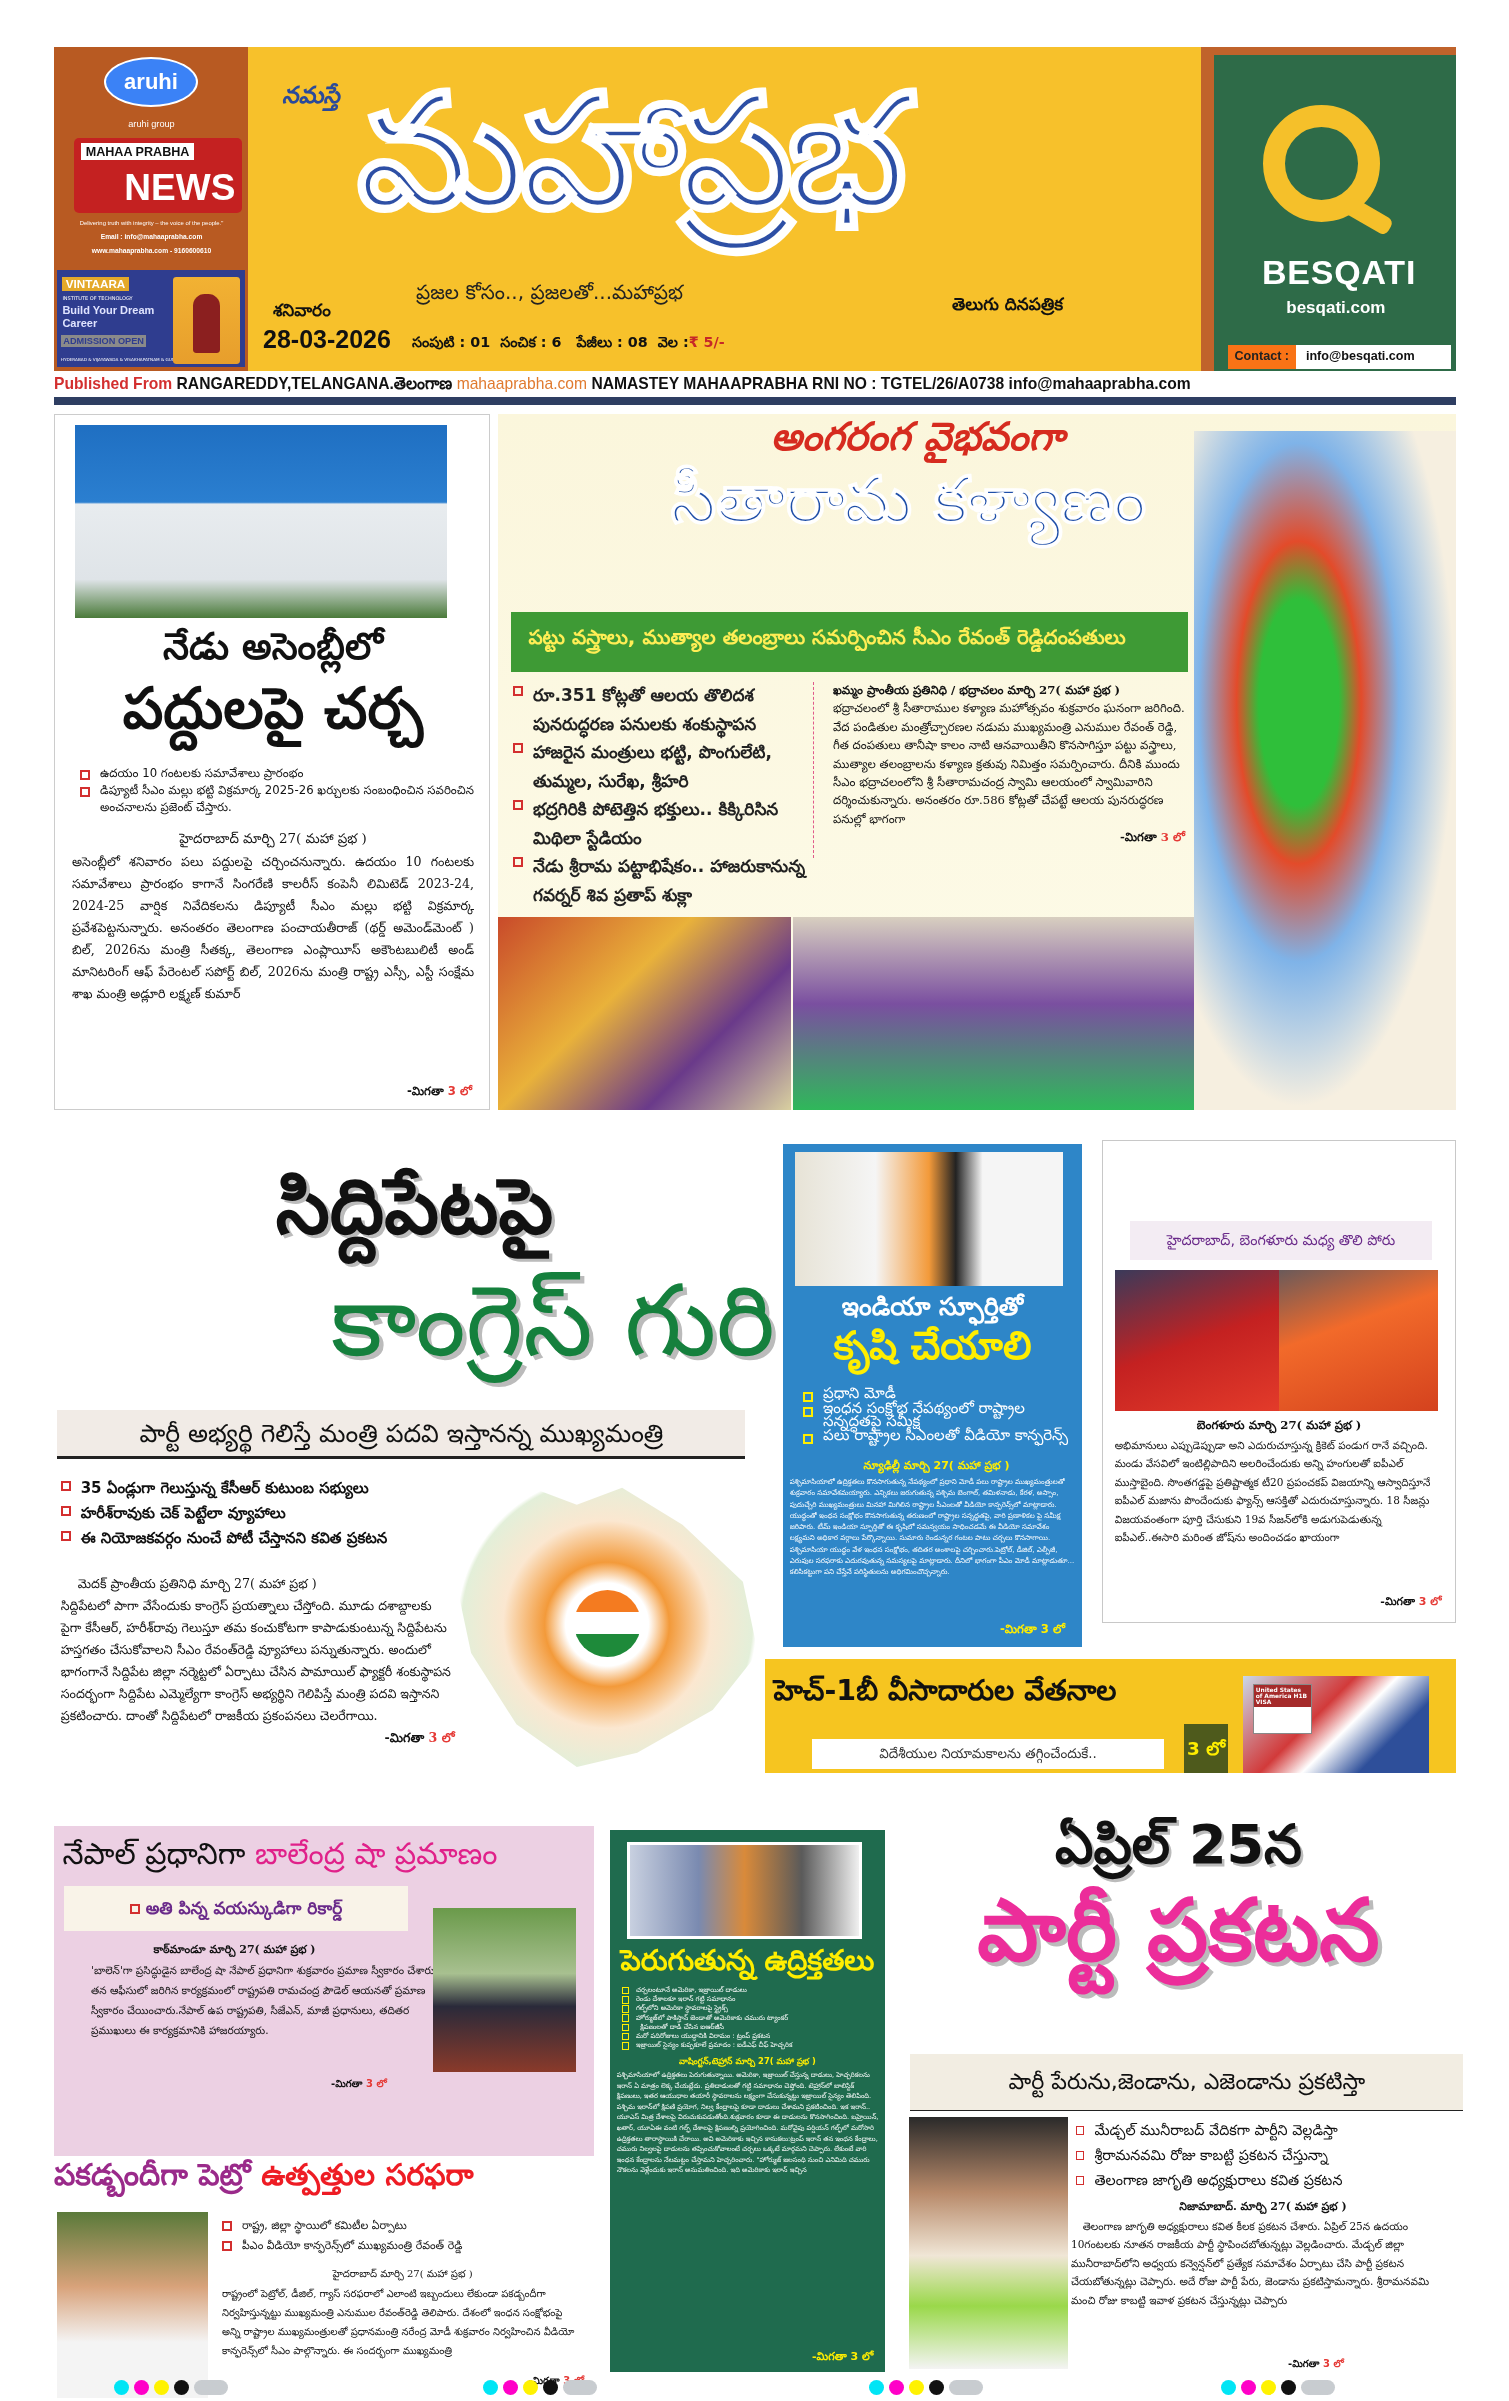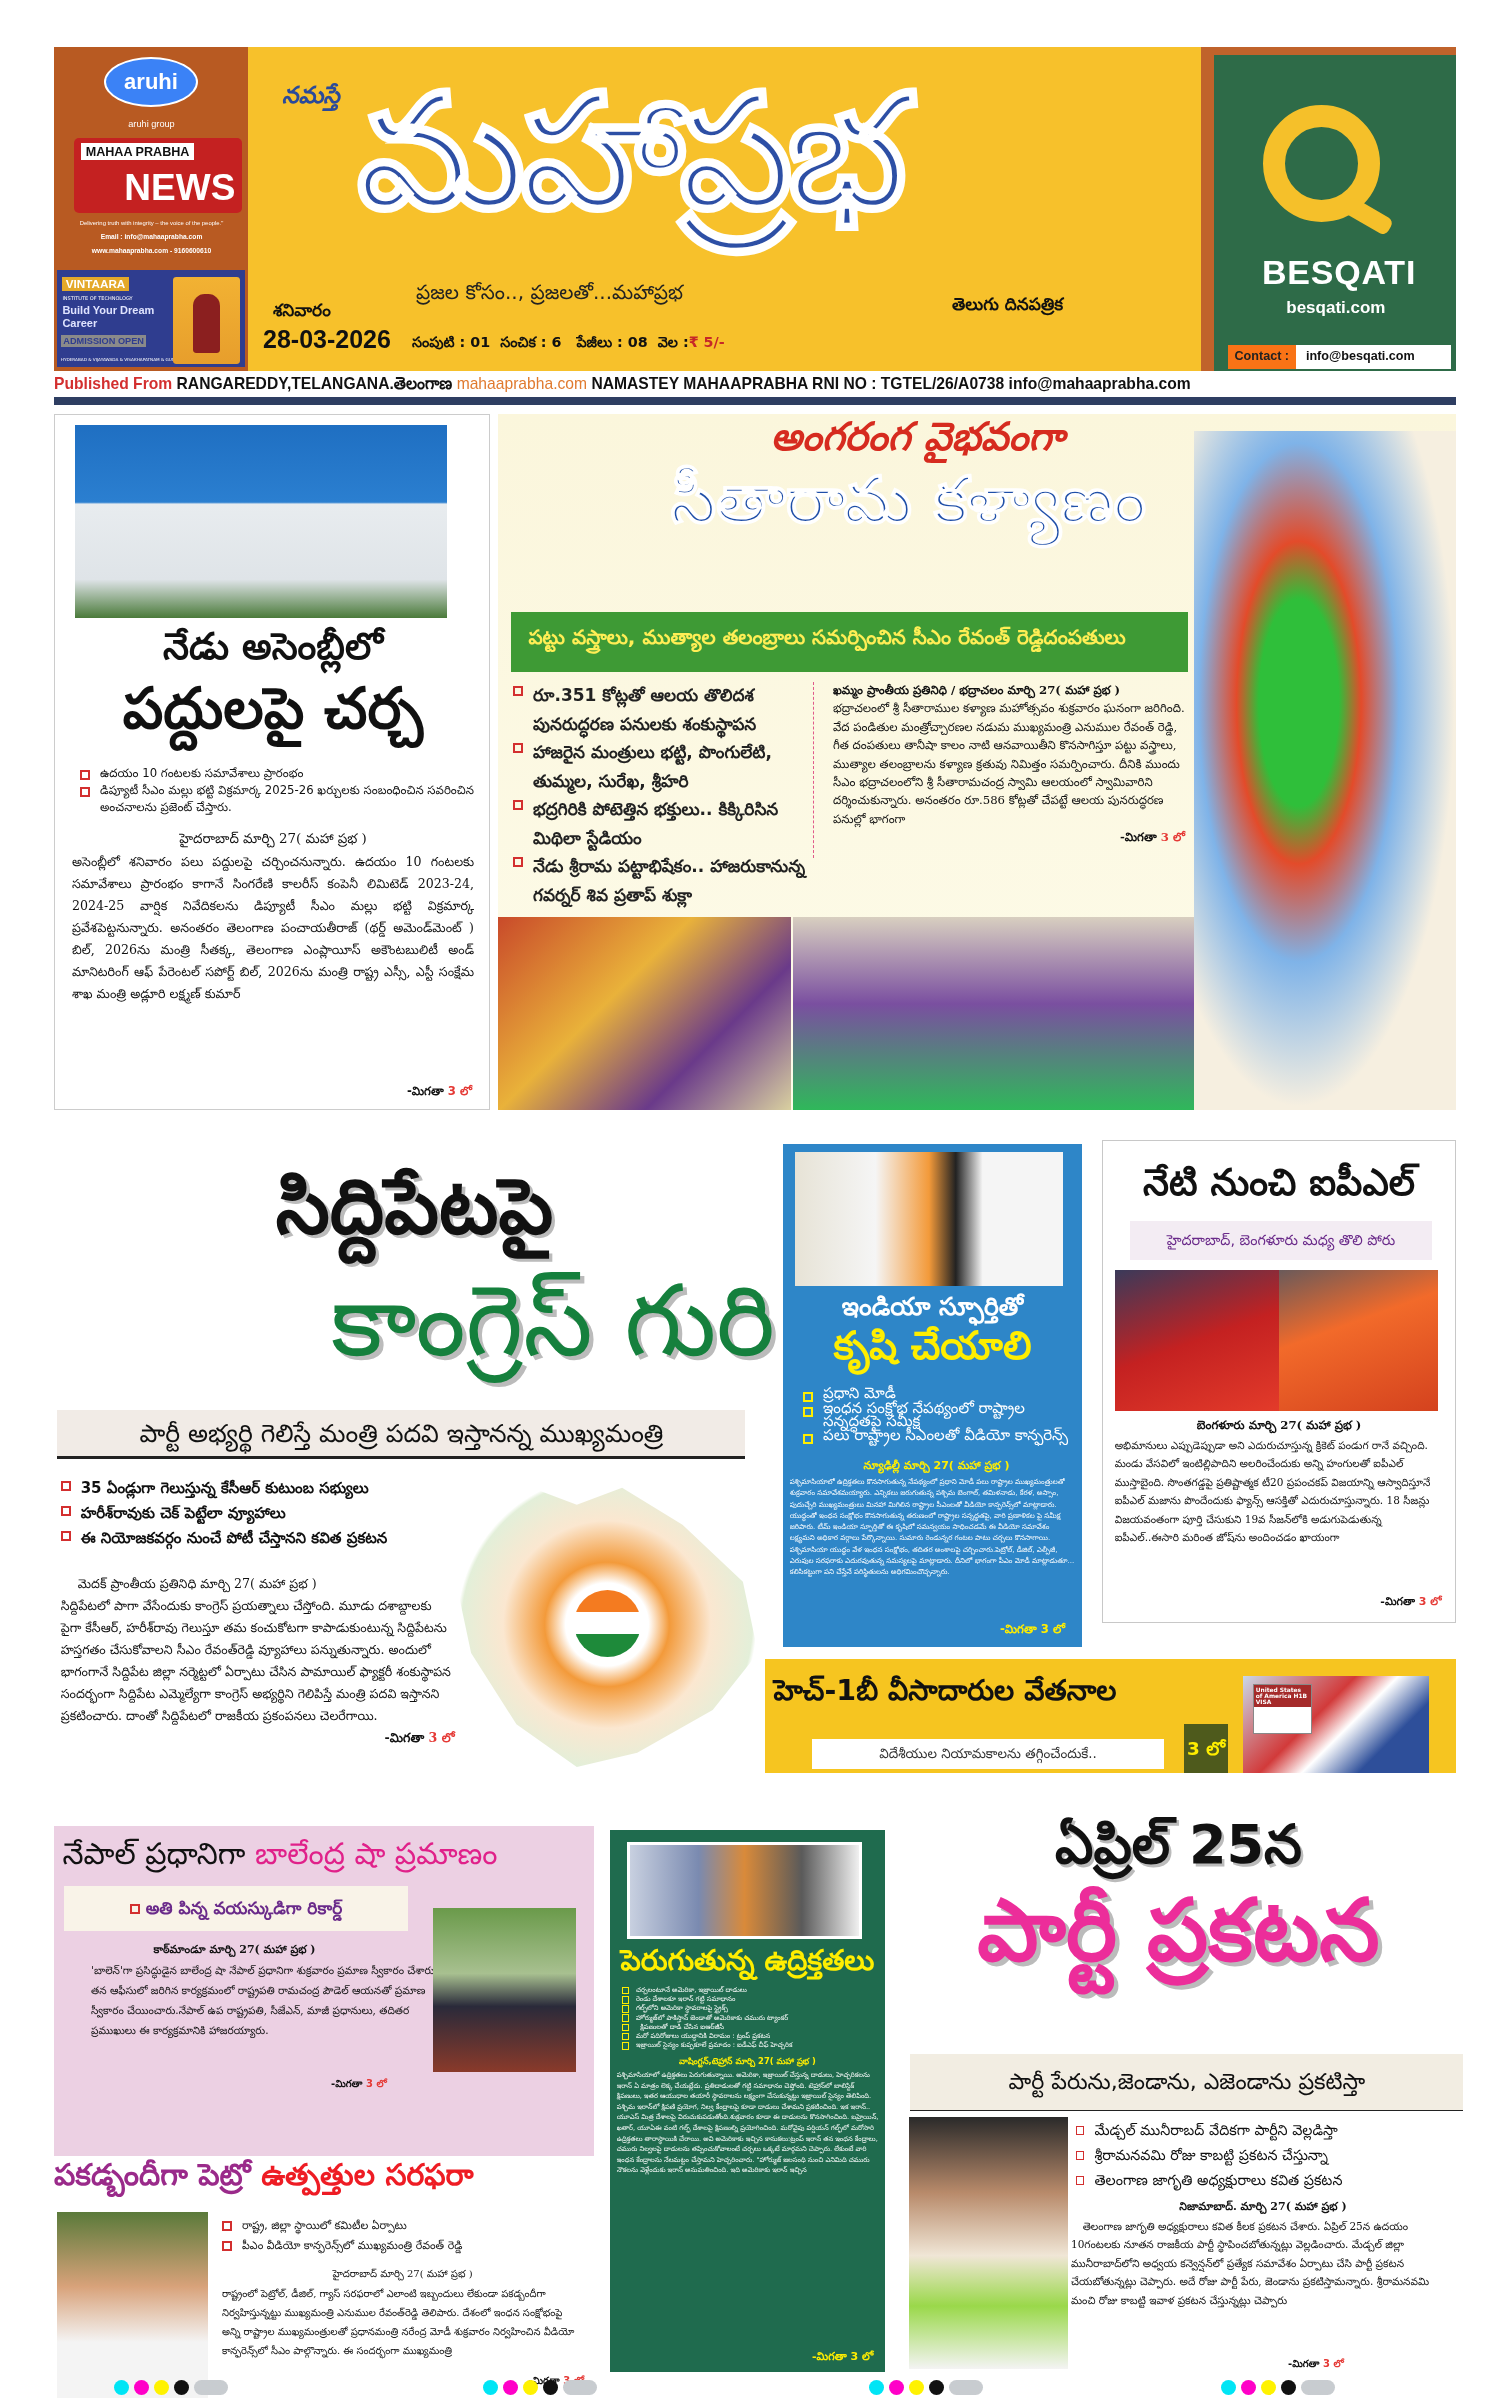--- a/index.html
+++ b/index.html
@@ -209,21 +209,20 @@
         <span class="sq y"></span>
         <span>పలు రాష్ట్రాల సీఎంలతో వీడియో కాన్ఫరెన్స్</span>
       </div>
   </div>
   <div class="abs" style="left:0;top:315px;width:307px;text-align:center;font-size:11px;font-weight:bold;color:#ffee00;">న్యూఢిల్లీ మార్చి 27( మహా ప్రభ )</div>
   <div class="abs" style="left:6.7px;top:332px;width:285px;font-size:7.1px;line-height:11.3px;color:#fff;">పశ్చిమాసియాలో ఉద్రిక్తతలు కొనసాగుతున్న నేపథ్యంలో ప్రధాని మోడీ పలు రాష్ట్రాల ముఖ్యమంత్రులతో శుక్రవారం సమావేశమయ్యారు. ఎన్నికలు జరుగుతున్న పశ్చిమ బెంగాల్, తమిళనాడు, కేరళ, అస్సాం, పుదుచ్చేరి ముఖ్యమంత్రులు మినహా మిగిలిన రాష్ట్రాల సీఎంలతో వీడియో కాన్ఫరెన్స్‌లో మాట్లాడారు. యుద్ధంతో ఇంధన సంక్షోభం కొనసాగుతున్న తరుణంలో రాష్ట్రాల సన్నద్ధతపై, వారి ప్రణాళికల పై సమీక్ష జరిపారు. టీమ్ ఇండియా స్ఫూర్తితో ఈ కృషిలో సమన్వయం సాధించడమే ఈ వీడియో సమావేశం లక్ష్యమని అధికార వర్గాలు పేర్కొన్నాయి. సుమారు రెండున్నర గంటల పాటు చర్చలు కొనసాగాయి. పశ్చిమాసియా యుద్ధం వేళ ఇంధన సంక్షోభం, తదితర అంశాలపై చర్చించారు.పెట్రోల్, డీజిల్, ఎల్పీజీ, ఎరువుల సరఫరాకు ఎదురవుతున్న సమస్యలపై మాట్లాడారు. దీనిలో భాగంగా పీఎం మోడీ మాట్లాడుతూ... కలిసికట్టుగా పని చేస్తేనే పరిస్థితులను అధిగమించొచ్చన్నారు.</div>
   <div class="abs more" style="right:17px;top:478px;font-size:11.7px;color:#ffee00;"><span>-మిగతా</span> <span>3 లో</span></div>
 </div>
 
 <div class="abs box" style="left:1102px;top:1140px;width:354px;height:483px;border:1.7px solid #c8c8c8;">
-  <div class="abs" style="left:0;top:20px;width:352px;text-align:center;font-size:37px;font-weight:bold;">నేటి నుంచి ఐపీఎల్</div>
   <div class="abs" style="left:27px;top:80px;width:302px;height:39px;background:#f3ecf3;text-align:center;line-height:39px;font-size:14.3px;color:#6a2a8a;">హైదరాబాద్, బెంగళూరు మధ్య తొలి పోరు</div>
   <div class="img" style="left:11.7px;top:129px;width:164px;height:141px;background:linear-gradient(160deg,#3a3a5a,#c42121 50%,#e33b2a);"></div>
   <div class="img" style="left:176px;top:129px;width:159px;height:141px;background:linear-gradient(160deg,#6a5a5a,#f26a2a 40%,#d4421e);"></div>
   <div class="abs bodytxt" style="left:0;top:277px;width:352px;text-align:center;font-size:11.7px;font-weight:bold;">బెంగళూరు  మార్చి 27( మహా ప్రభ )</div>
   <div class="abs bodytxt" style="left:11.7px;top:295px;width:330px;font-size:10.5px;line-height:18.4px;">అభిమానులు ఎప్పుడెప్పుడా అని ఎదురుచూస్తున్న క్రికెట్ పండుగ రానే వచ్చింది. మండు వేసవిలో ఇంటిల్లిపాదిని అలరించేందుకు అన్ని హంగులతో ఐపీఎల్ ముస్తాబైంది. సొంతగడ్డపై ప్రతిష్టాత్మక టీ20 ప్రపంచకప్ విజయాన్ని ఆస్వాదిస్తూనే ఐపీఎల్ మజాను పొందేందుకు ఫ్యాన్స్ ఆసక్తితో ఎదురుచూస్తున్నారు. 18 సీజన్లు విజయవంతంగా పూర్తి చేసుకుని 19వ సీజన్‌లోకి అడుగుపెడుతున్న ఐపీఎల్..ఈసారి మరింత జోష్‌ను అందించడం ఖాయంగా</div>
   <div class="abs more" style="right:13.4px;top:454px;font-size:11px;"><span>-మిగతా</span> <span class="n">3 లో</span></div>
 </div>
 
 <div class="abs" style="left:765px;top:1659px;width:691px;height:114px;background:#f6c520;">
   <div class="abs" style="left:8.4px;top:15px;font-size:28.5px;font-weight:bold;">హెచ్-1బీ వీసాదారుల వేతనాల</div>

